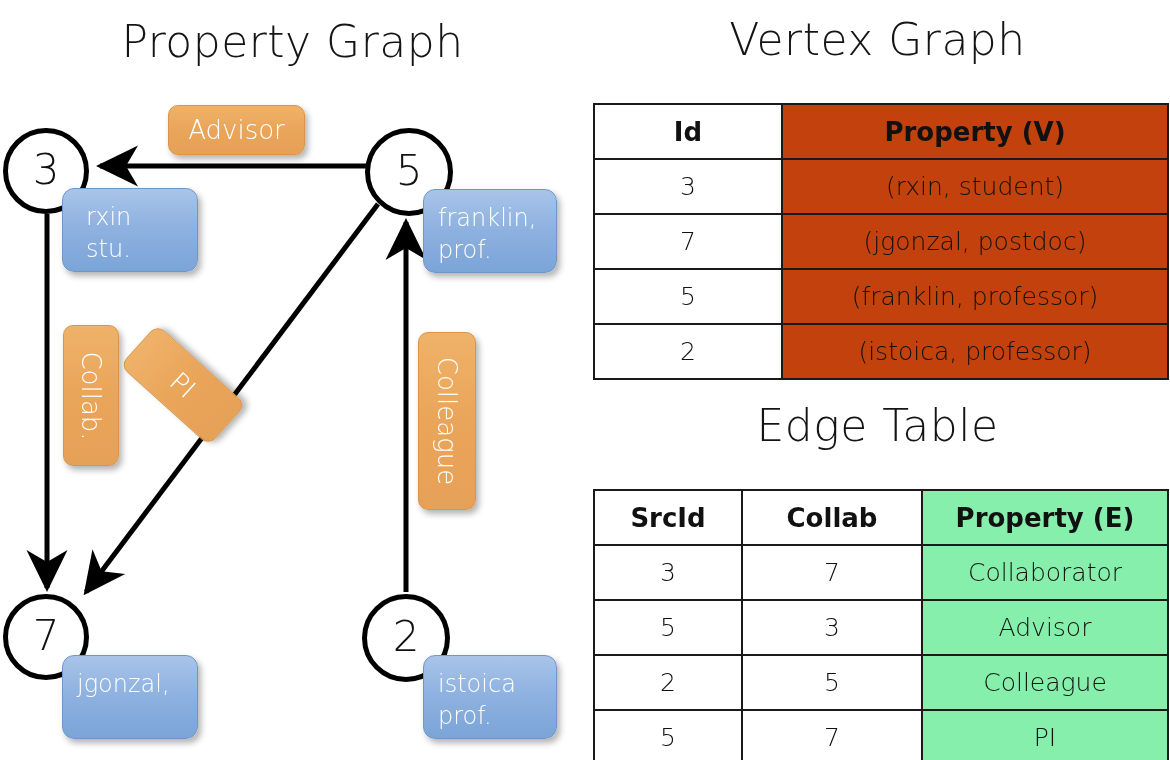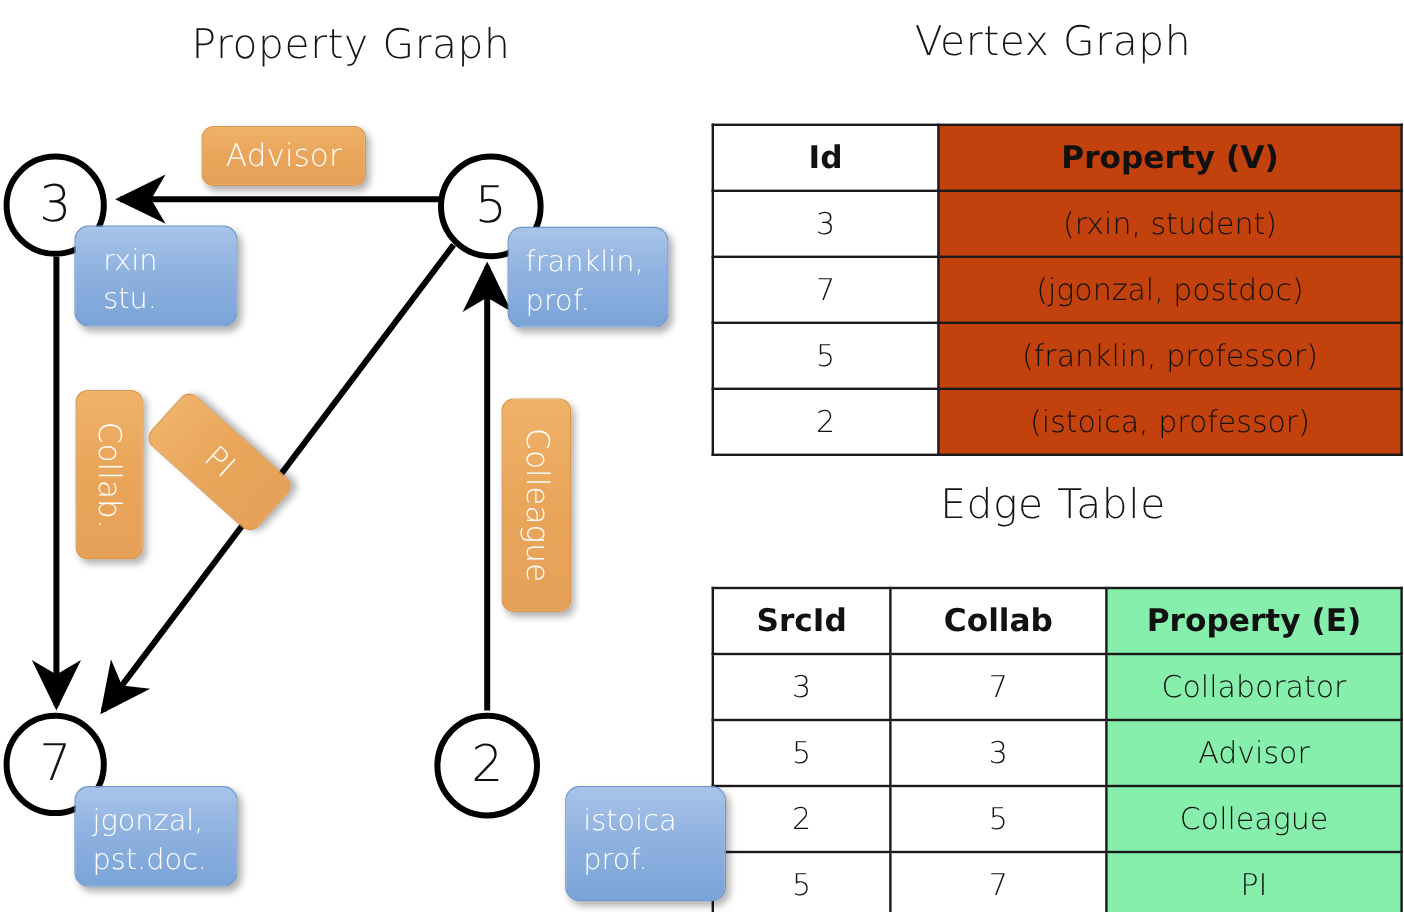--- a/index.html
+++ b/index.html
@@ -14,21 +14,21 @@
     overflow: hidden;
     font-family: "Liberation Sans", sans-serif;
     color: #000;
   }
 
   
   .big-title {
     position: absolute;
     font-family: "DejaVu Sans", sans-serif;
     font-weight: 300;
-    font-size: 34px;
+    font-size: 44px;
     letter-spacing: 0.5px;
     color: #141414;
     white-space: nowrap;
     line-height: 1;
   }
   #title-property-graph { left: 0; top: 20px; width: 585px; text-align: center; }
   #title-vertex-table   { left: 585px; top: 18px; width: 585px; text-align: center; }
   #title-edge-table     { left: 585px; top: 404px; width: 585px; text-align: center; }
 
   
@@ -183,27 +183,26 @@
   <div class="prop-box" style="left:423px; top:189px; width:134px; height:84px;">
     <span class="pline">franklin,</span>
     <span class="pline">prof.</span>
   </div>
 
   <div class="vertex-node" style="left:3px; top:594px; width:86px; height:86px;">
     <span class="vnum">7</span>
   </div>
   <div class="prop-box" style="left:62px; top:655px; width:136px; height:84px;">
     <span class="pline">jgonzal,</span>
-    <span class="pline">pst.doc.</span>
   </div>
 
   <div class="vertex-node" style="left:362px; top:594px; width:88px; height:88px;">
     <span class="vnum">2</span>
   </div>
-  <div class="prop-box" style="left:423px; top:655px; width:134px; height:96px;margin-left:48px;">
+  <div class="prop-box" style="left:423px; top:655px; width:134px; height:84px;">
     <span class="pline">istoica</span>
     <span class="pline">prof.</span>
   </div>
 
   <div class="edge-label" style="left:168px; top:105px; width:137px; height:50px;">
     <span class="elabel">Advisor</span>
   </div>
 
   <div class="edge-label vertical" style="left:63px; top:325px; width:56px; height:141px;">
     <span class="elabel">Collab.</span>

